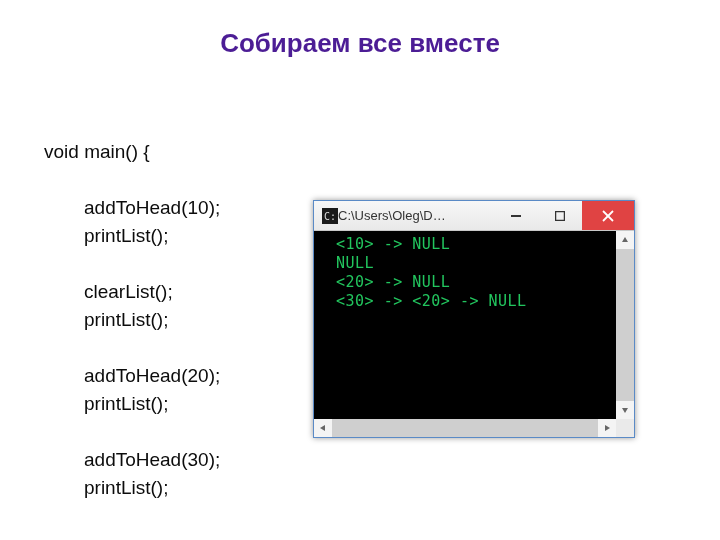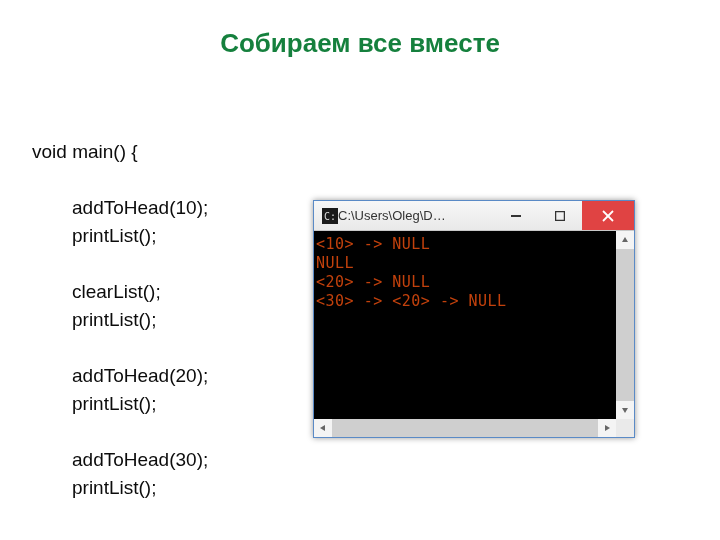--- a/index.html
+++ b/index.html
@@ -13,25 +13,25 @@
     overflow: hidden;
   }
   .title {
     position: absolute;
     top: 28px;
     left: 0;
     width: 720px;
     text-align: center;
     font-size: 26px;
     font-weight: bold;
-    color: #15803d;
+    color: #4c1d95;
   }
   .code {
     position: absolute;
-    left: 32px;
+    left: 44px;
     top: 110px;
     font-size: 19px;
     line-height: 28px;
     color: #0c0c0c;
     white-space: pre;
     font-family: Arial, Helvetica, sans-serif;
   }
   .code .indent { padding-left: 40px; display: inline-block; }
 
   .console-window {
@@ -81,25 +81,25 @@
     width: 52px;
     background: #e04343;
   }
   .console-body {
     flex: 1;
     position: relative;
     background: #000;
   }
   .console-text {
     position: absolute;
-    left: 2px; top: 4px; right: 18px;
+    left: 22px; top: 4px; right: 18px;
     font-family: "Lucida Console","DejaVu Sans Mono",Consolas,monospace;
     font-size: 15px;
     line-height: 19px;
-    color: #c2410c;
+    color: #22c55e;
     letter-spacing: 0.5px;
     white-space: pre;
   }
   .scrollbar-v {
     position: absolute;
     right: 0; top: 0; bottom: 18px;
     width: 18px;
     background: #eaeaea;
     display: flex;
     flex-direction: column;

